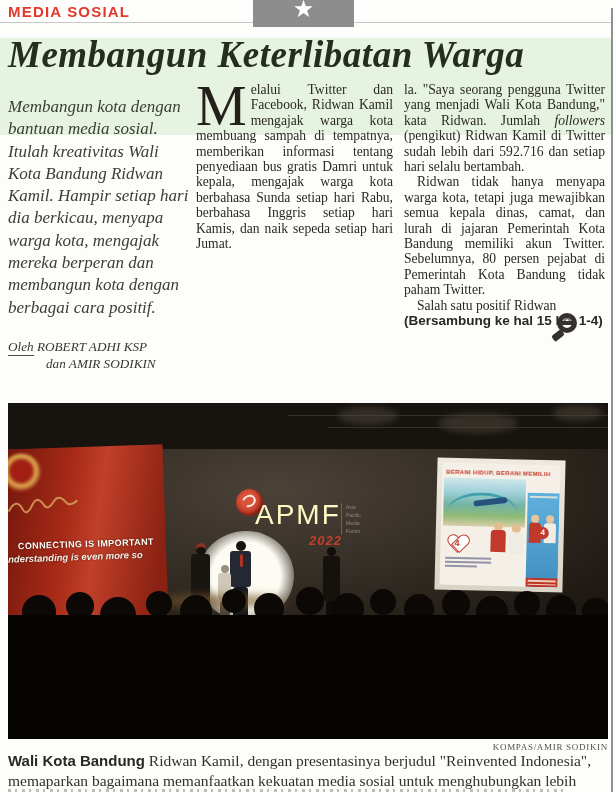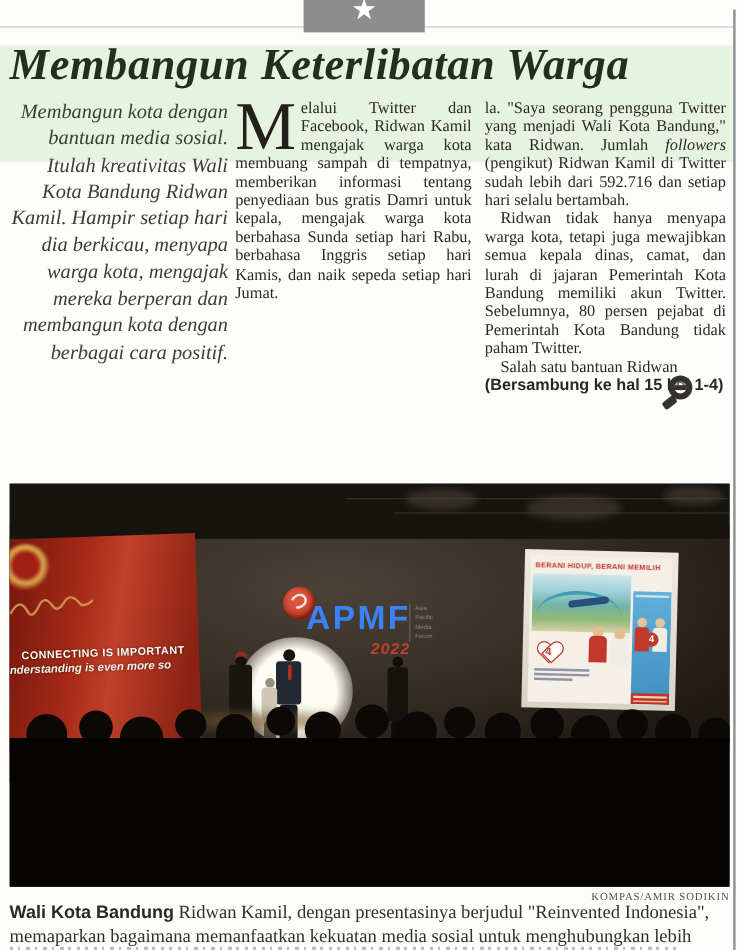--- a/index.html
+++ b/index.html
@@ -16,22 +16,22 @@
   .star-box { position:absolute; left:253px; top:0; width:101px; height:27px; background:#8d8d8d;
     text-align:center; line-height:27px; }
   .star-box span { color:#ffffff; font-size:24px; line-height:24px; position:relative; top:-3px; }
 
   .green-band { position:absolute; left:0; top:38px; width:612px; height:97px; background:#e6f3e1; }
 
   .headline { position:absolute; left:8px; top:36px; width:600px;
     font-style:italic; font-size:37px; line-height:1.05; color:#252e1d; letter-spacing:0.5px; }
 
   
-  .col1 { position:absolute; left:8px;  top:82px; width:182px;
-    font-style:italic; font-size:17px; line-height:22.3px; color:#3b3e32;text-align:right; }
+  .col1 { position:absolute; left:8px;  top:96px; width:182px;
+    font-style:italic; font-size:17px; line-height:22.3px; color:#3b3e32; }
   .byline { margin-top:19px; font-size:13.2px; line-height:17px; font-style:italic; color:#37392e; }
   .byline .oleh { border-bottom:1.5px solid #4a4c40; padding-bottom:1px; }
   .byline .l2 { display:block; padding-left:38px; }
 
   .bodycol { position:absolute; top:82px; font-size:13.6px; line-height:15.4px;
     text-align:justify; color:#2c2822; }
   .col2 { left:196px; width:197px; }
   .col3 { left:404px; width:201px; }
   .bodycol p { margin:0; }
   .bodycol p.ind { text-indent:13px; }
@@ -71,21 +71,21 @@
     color:#f3efe6; text-shadow:0 0 2px rgba(0,0,0,.5); }
 
   .spotlight { position:absolute; left:190px; top:128px; width:96px; height:90px; border-radius:50%;
     background:radial-gradient(circle, #fdfcf4 0 52%, rgba(250,248,238,.4) 72%, transparent 78%); }
 
   .apmf-circle { position:absolute; left:228px; top:86px; width:27px; height:27px; border-radius:50%;
     background:radial-gradient(circle at 45% 40%, #d9553c 0 30%, #b5321f 70%); box-shadow:inset -2px -2px 3px #7e1d10; }
   .apmf-swirl { position:absolute; left:234px; top:92px; width:14px; height:12px;
     border:2px solid rgba(255,255,255,.85); border-radius:50%; border-left-color:transparent; transform:rotate(-30deg); }
   .apmf-text { position:absolute; left:247px; top:96px; font-family:"Liberation Sans", sans-serif;
-    font-weight:bold; font-size:28px; letter-spacing:2px; color:#3b82f6; }
+    font-weight:normal; font-size:28px; letter-spacing:2px; color:#fef9c3; }
   .apmf-year { position:absolute; left:301px; top:130px; font-family:"Liberation Sans", sans-serif;
     font-weight:bold; font-style:italic; font-size:13px; color:#c23f2a; letter-spacing:1px; }
   .apmf-side { position:absolute; left:333px; top:100px; border-left:1px solid #6a6459; padding-left:4px;
     font-family:"Liberation Sans", sans-serif; font-size:5px; line-height:8px; color:#8d877c; }
 
   .person { position:absolute; }
   .person .head { position:absolute; border-radius:50%; }
   .person .body { position:absolute; border-radius:3px; }
 
   .rightscreen { position:absolute; left:428px; top:56px; width:128px; height:132px;
@@ -137,39 +137,41 @@
   .caption b { font-family:"Liberation Sans", sans-serif; font-size:15px; color:#2b2822; }
   .caption-cut { position:absolute; left:8px; top:789px; width:560px; height:3px; overflow:hidden; opacity:.55;
     background:repeating-linear-gradient(90deg,#8d877e 0 3px, transparent 3px 7px, #8d877e 7px 9px, transparent 9px 14px); }
 </style>
 </head>
 <body>
 
 <div class="page">
 
   <div class="top-hairline"></div>
+  <div class="kicker">MEDIA SOSIAL</div>
   <div class="star-box">
     <span>★</span>
   </div>
 
   <div class="green-band"></div>
   <h1 class="headline">Membangun Keterlibatan Warga</h1>
 
   <div class="col1">
     <p>Membangun kota dengan bantuan media sosial. Itulah kreativitas Wali Kota Bandung Ridwan Kamil. Hampir setiap hari dia berkicau, menyapa warga kota, mengajak mereka berperan dan membangun kota dengan berbagai cara positif.</p>
+    <p class="byline"><span class="oleh">Oleh</span><span> ROBERT ADHI KSP</span><span class="l2">dan AMIR SODIKIN</span></p>
   </div>
 
   <div class="bodycol col2">
     <p><span class="dropcap">M</span><span>elalui Twitter dan Facebook, Ridwan Kamil mengajak warga kota membuang sampah di tempatnya, memberikan informasi tentang penyediaan bus gratis Damri untuk kepala, mengajak warga kota berbahasa Sunda setiap hari Rabu, berbahasa Inggris setiap hari Kamis, dan naik sepeda setiap hari Jumat.</span></p>
   </div>
 
   <div class="bodycol col3">
     <p><span>la. "Saya seorang pengguna Twitter yang menjadi Wali Kota Bandung," kata Ridwan. Jumlah </span><span class="ital">followers</span><span> (pengikut) Ridwan Kamil di Twitter sudah lebih dari 592.716 dan setiap hari selalu bertambah.</span></p>
     <p class="ind">Ridwan tidak hanya menyapa warga kota, tetapi juga mewajibkan semua kepala dinas, camat, dan lurah di jajaran Pemerintah Kota Bandung memiliki akun Twitter. Sebelumnya, 80 persen pejabat di Pemerintah Kota Bandung tidak paham Twitter.</p>
-    <p class="ind">Salah satu bantuan Ridwan</p>
+    <p class="ind">Salah satu positif Ridwan</p>
     <p class="continuation">(Bersambung ke hal 15 kol 1-4)</p>
   </div>
 
   <div class="magnifier">
     <div class="handle"></div>
     <div class="lens"></div>
     <div class="minus"></div>
   </div>
 
   <div class="photo">

